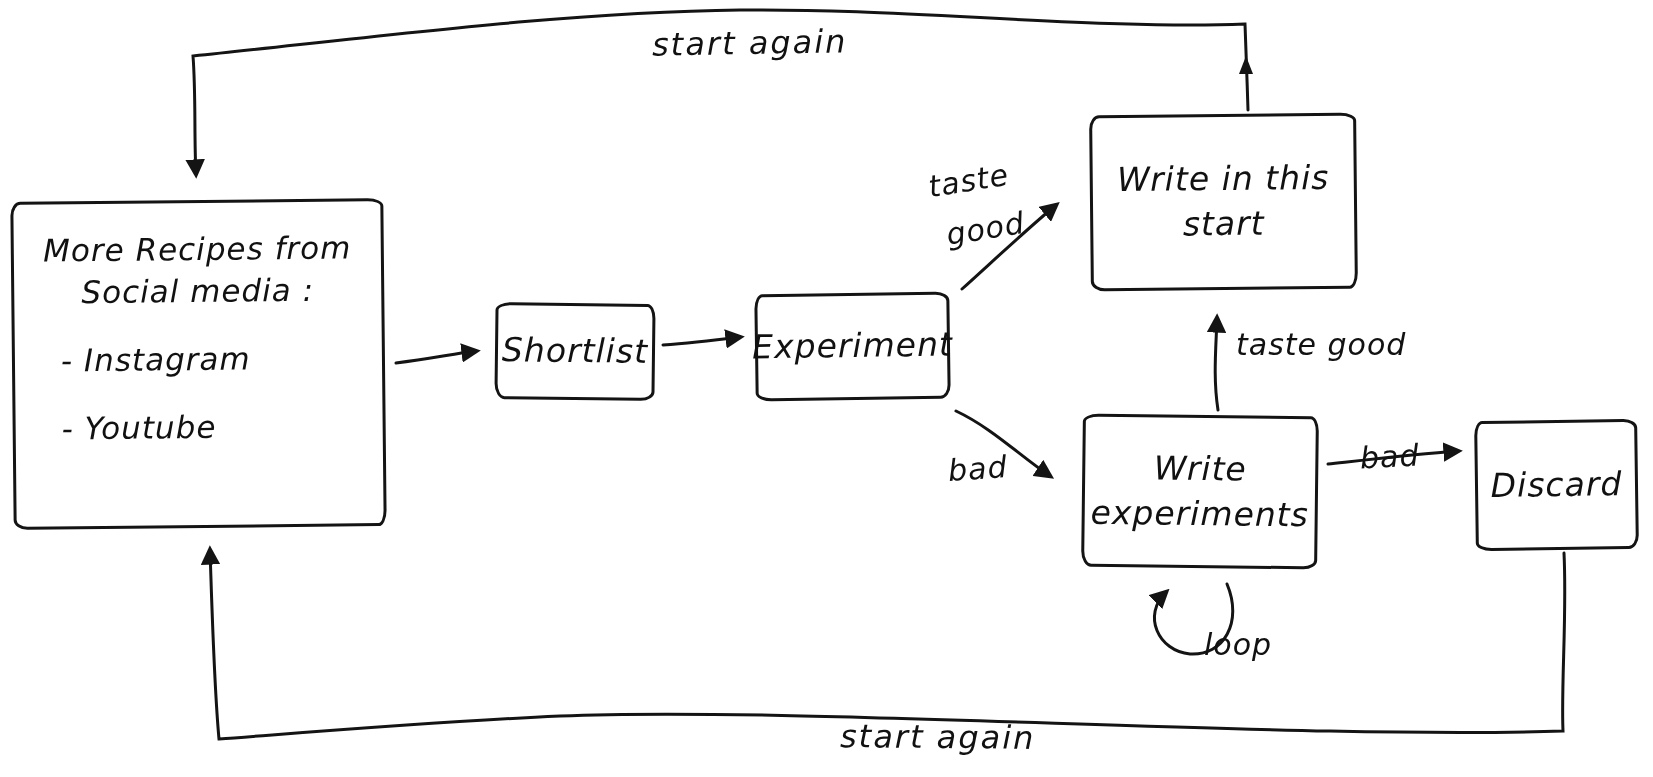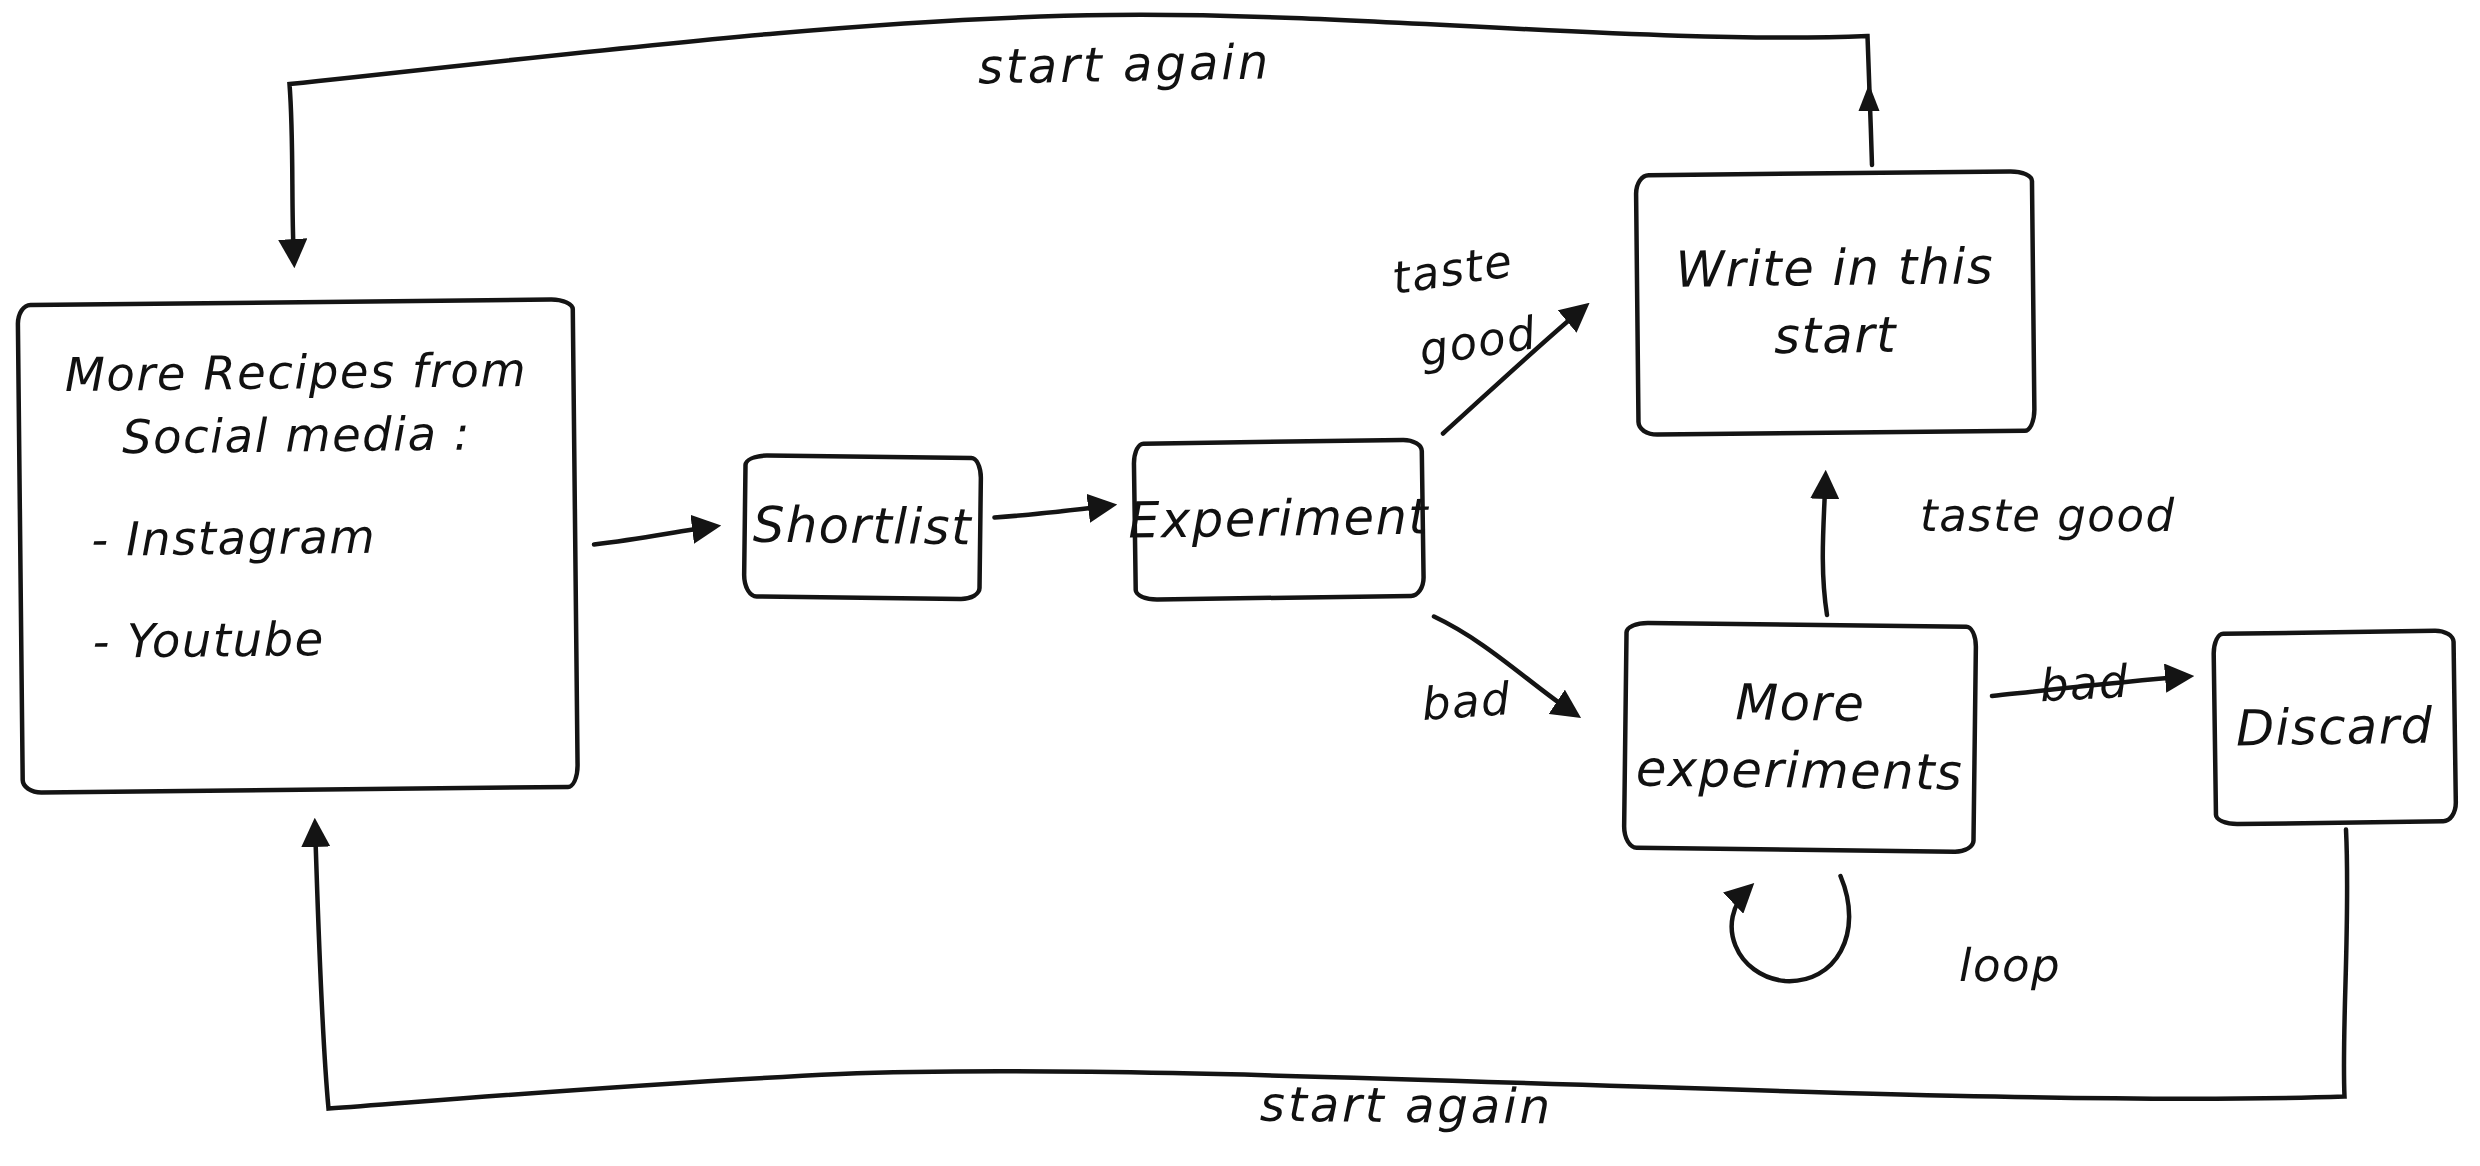--- a/index.html
+++ b/index.html
@@ -66,36 +66,36 @@
   <div class="node sketch3 mid" style="left:755px;top:293px;width:195px;height:107px;">
     <div class="ln">Experiment</div>
   </div>
 
   <div class="node sketch1 mid" style="left:1090px;top:114px;width:267px;height:176px;">
     <div class="ln">Write in this</div>
     <div class="ln">start</div>
   </div>
 
   <div class="node sketch2 mid" style="left:1082px;top:415px;width:236px;height:153px;">
-    <div class="ln">More</div>
+    <div class="ln">Write</div>
     <div class="ln">experiments</div>
   </div>
 
   <div class="node sketch3 mid" style="left:1475px;top:420px;width:163px;height:130px;">
     <div class="ln">Discard</div>
   </div>
 
   <div class="lbl lbl-lg" style="left:652px;top:26px;transform:rotate(-1deg);">start again</div>
 
   <div class="lbl lbl-md" style="left:928px;top:164px;transform:rotate(-9deg);">taste</div>
   <div class="lbl lbl-md" style="left:946px;top:212px;transform:rotate(-9deg);">good</div>
 
-  <div class="lbl lbl-md" style="left:1280px;top:328px;">taste good</div>
+  <div class="lbl lbl-md" style="left:1236px;top:328px;">taste good</div>
 
   <div class="lbl lbl-md" style="left:948px;top:452px;transform:rotate(-4deg);">bad</div>
 
   <div class="lbl lbl-md" style="left:1360px;top:440px;transform:rotate(-3deg);">bad</div>
 
-  <div class="lbl lbl-md" style="left:1306px;top:628px;">loop</div>
+  <div class="lbl lbl-md" style="left:1204px;top:628px;">loop</div>
 
   <div class="lbl lbl-lg" style="left:840px;top:720px;transform:rotate(0.5deg);">start again</div>
 
 </div>
 
 </body></html>

